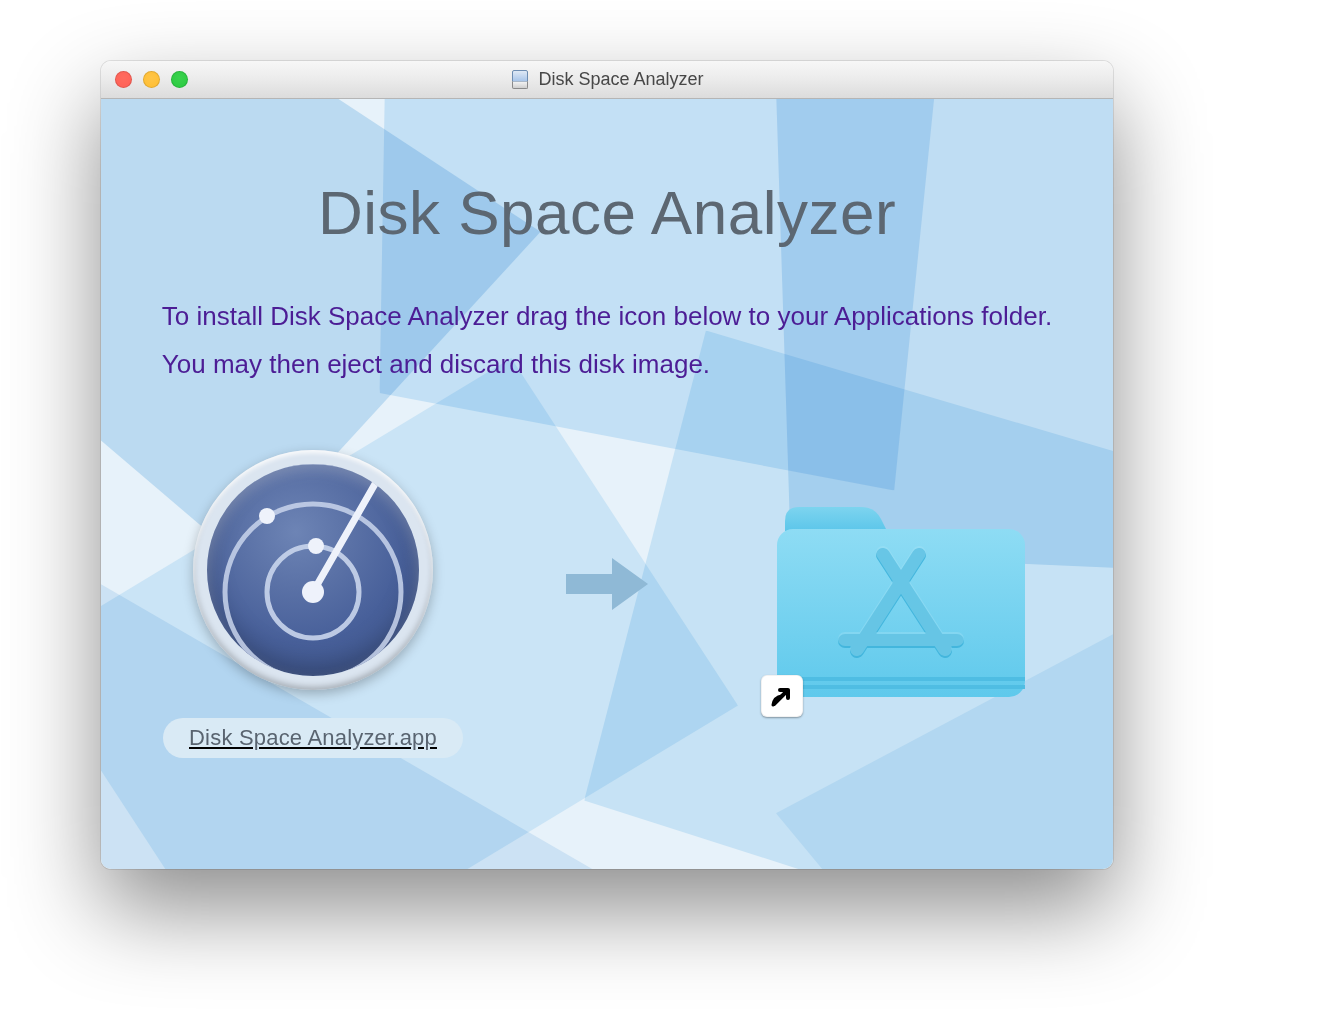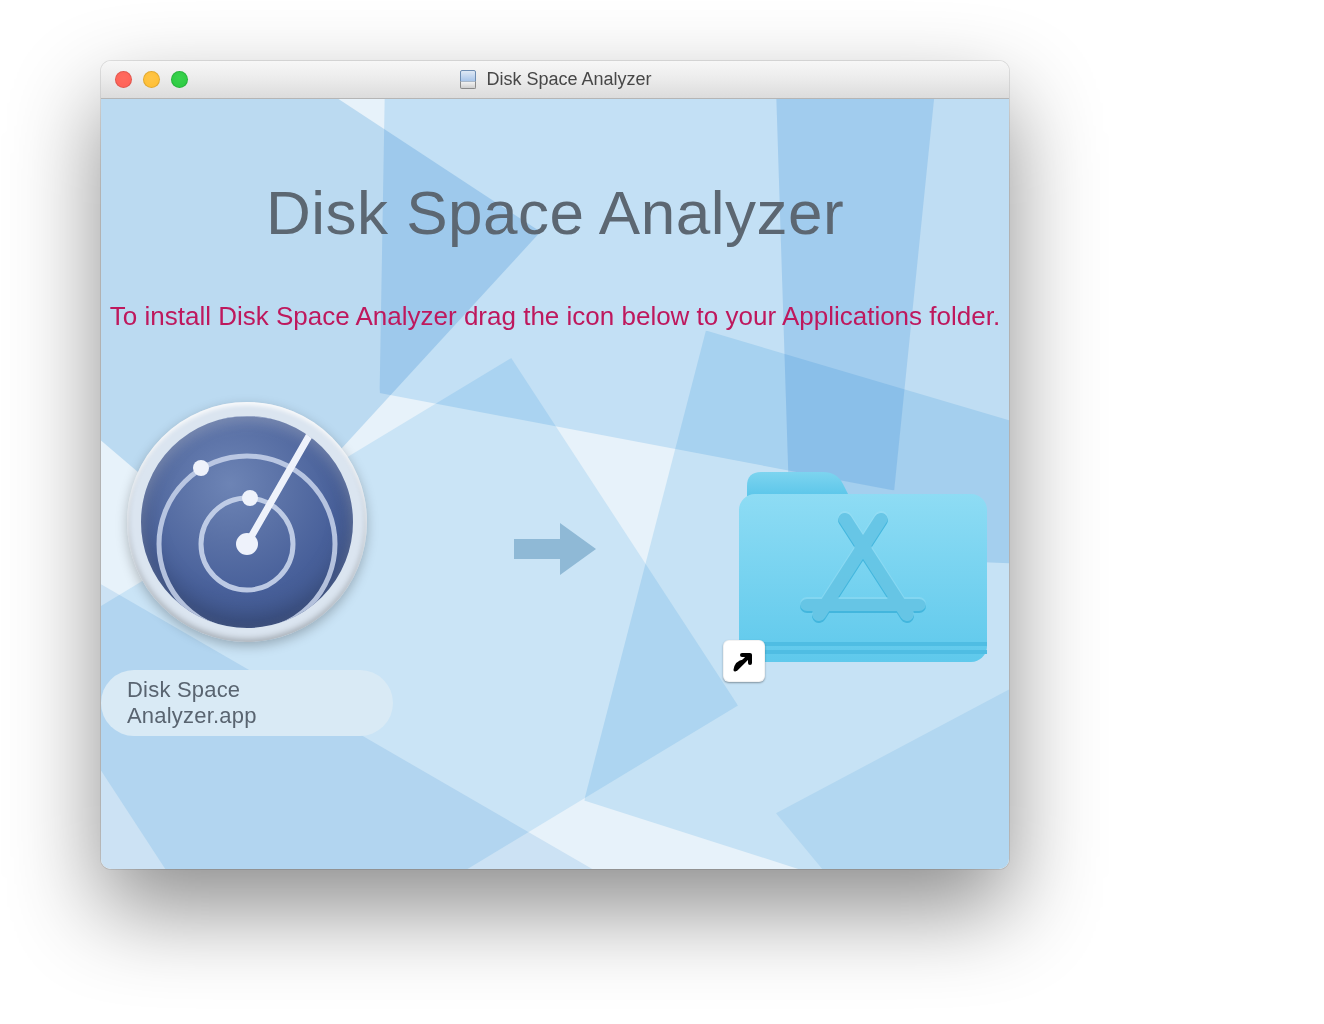--- a/index.html
+++ b/index.html
@@ -7,21 +7,21 @@
     width: 1324px;
     height: 1024px;
     background: transparent;
     font-family: -apple-system, "Helvetica Neue", Helvetica, Arial, sans-serif;
     -webkit-font-smoothing: antialiased;
   }
   .window {
     position: absolute;
     left: 101px;
     top: 61px;
-    width: 908px;
+    width: 1012px;
     height: 808px;
     border-radius: 10px;
     overflow: hidden;
     box-shadow: 0 40px 90px rgba(0,0,0,0.45), 0 0 0 1px rgba(0,0,0,0.1);
     background: #fff;
   }
   .titlebar {
     height: 38px;
     background: linear-gradient(to bottom, #f7f7f7 0%, #ebebeb 50%, #dcdcdc 100%);
     border-bottom: 1px solid #b5b5b5;
@@ -96,29 +96,31 @@
     font-weight: 300;
     letter-spacing: 0.5px;
     color: #5c6772;
   }
   .instr {
     margin-top: 44px;
     text-align: left;
     font-size: 26px;
     line-height: 48px;
     font-weight: 300;
-    color: #be185d;
+    color: #4c1d95;
   }
 
   .icons-row {
     margin-top: 62px;
     width: 100%;
     display: flex;
     align-items: center;
-    gap: 117px;
+    justify-content: center;
+    gap: 84px;
+    text-decoration: underline;
   }
   .icon-col {
     display: flex; flex-direction: column; align-items: center;
     width: 330px;
   }
   .pill {
     margin-top: 28px;
     padding: 7px 26px;
     background: #d9eaf5;
     border-radius: 999px;
@@ -198,20 +200,21 @@
     <div class="poly p4"></div>
     <div class="poly p5"></div>
     <div class="poly p6"></div>
     <div class="poly p7"></div>
 
     <div class="stage">
       <div class="big-title">Disk Space Analyzer</div>
 
       <div class="instr">
         <div>To install Disk Space Analyzer drag the icon below to your Applications folder.</div>
+        <div>You may then eject and discard this disk image.</div>
       </div>
 
       <div class="icons-row">
 
         <div class="icon-col">
           <div class="app-icon">
             <div class="radar-disc"></div>
             <svg class="radar-svg" viewBox="0 0 212 212">
               <defs>
                 <clipPath id="clipc">

